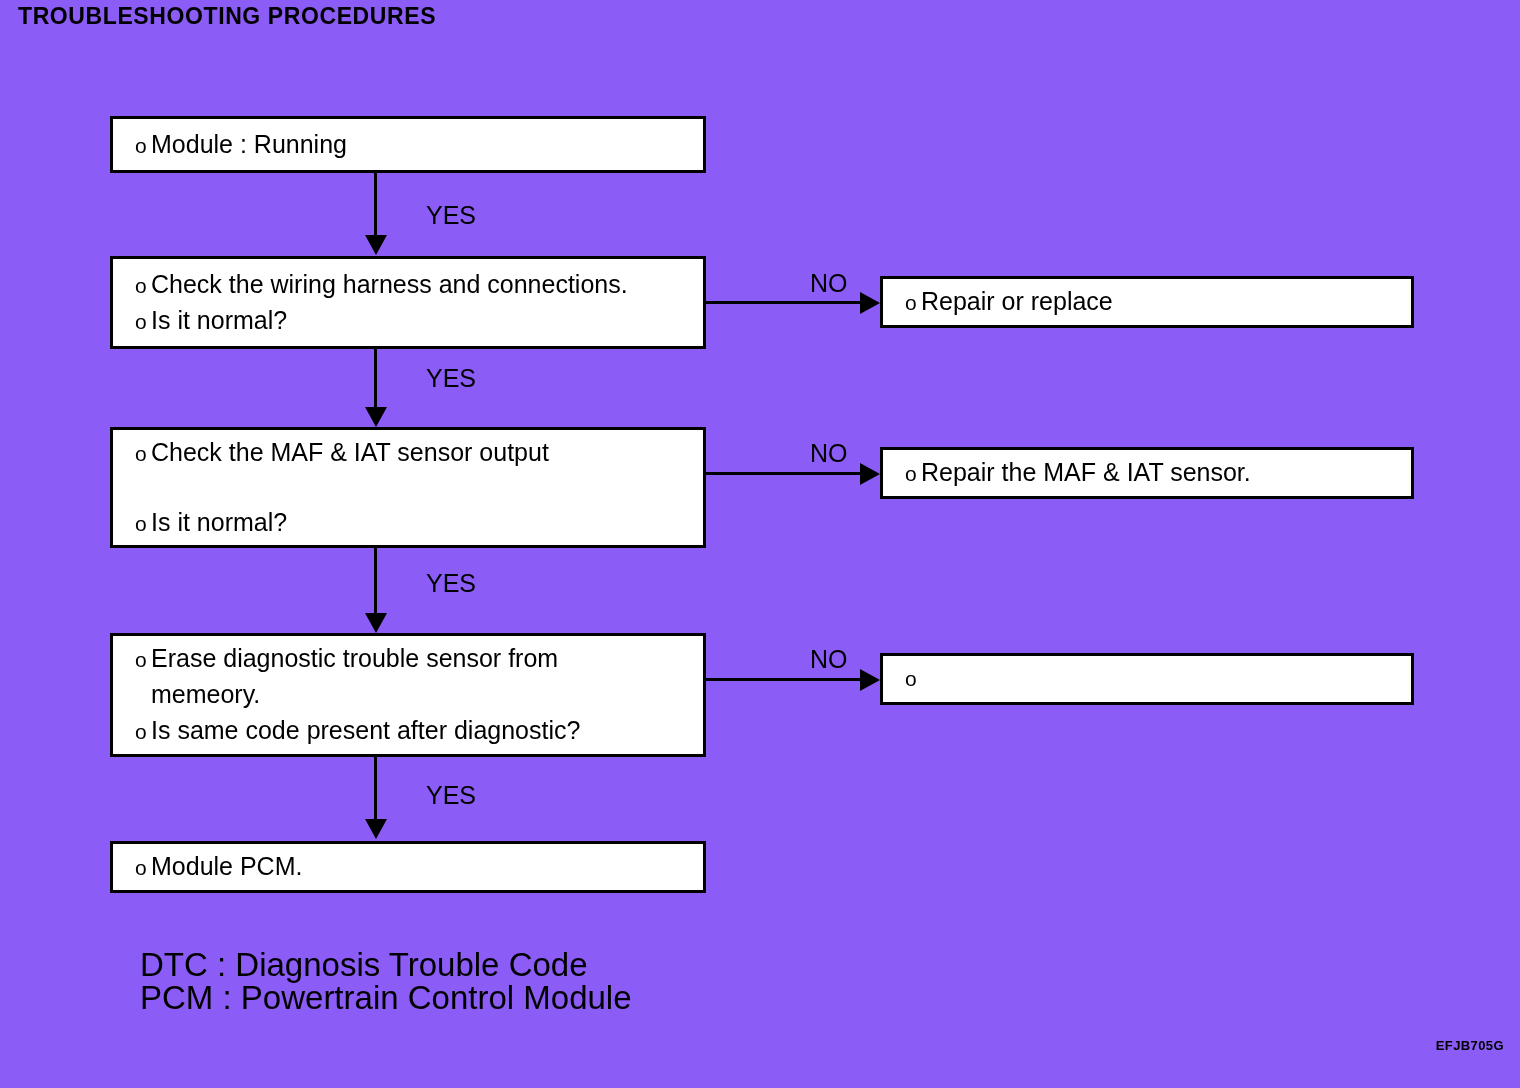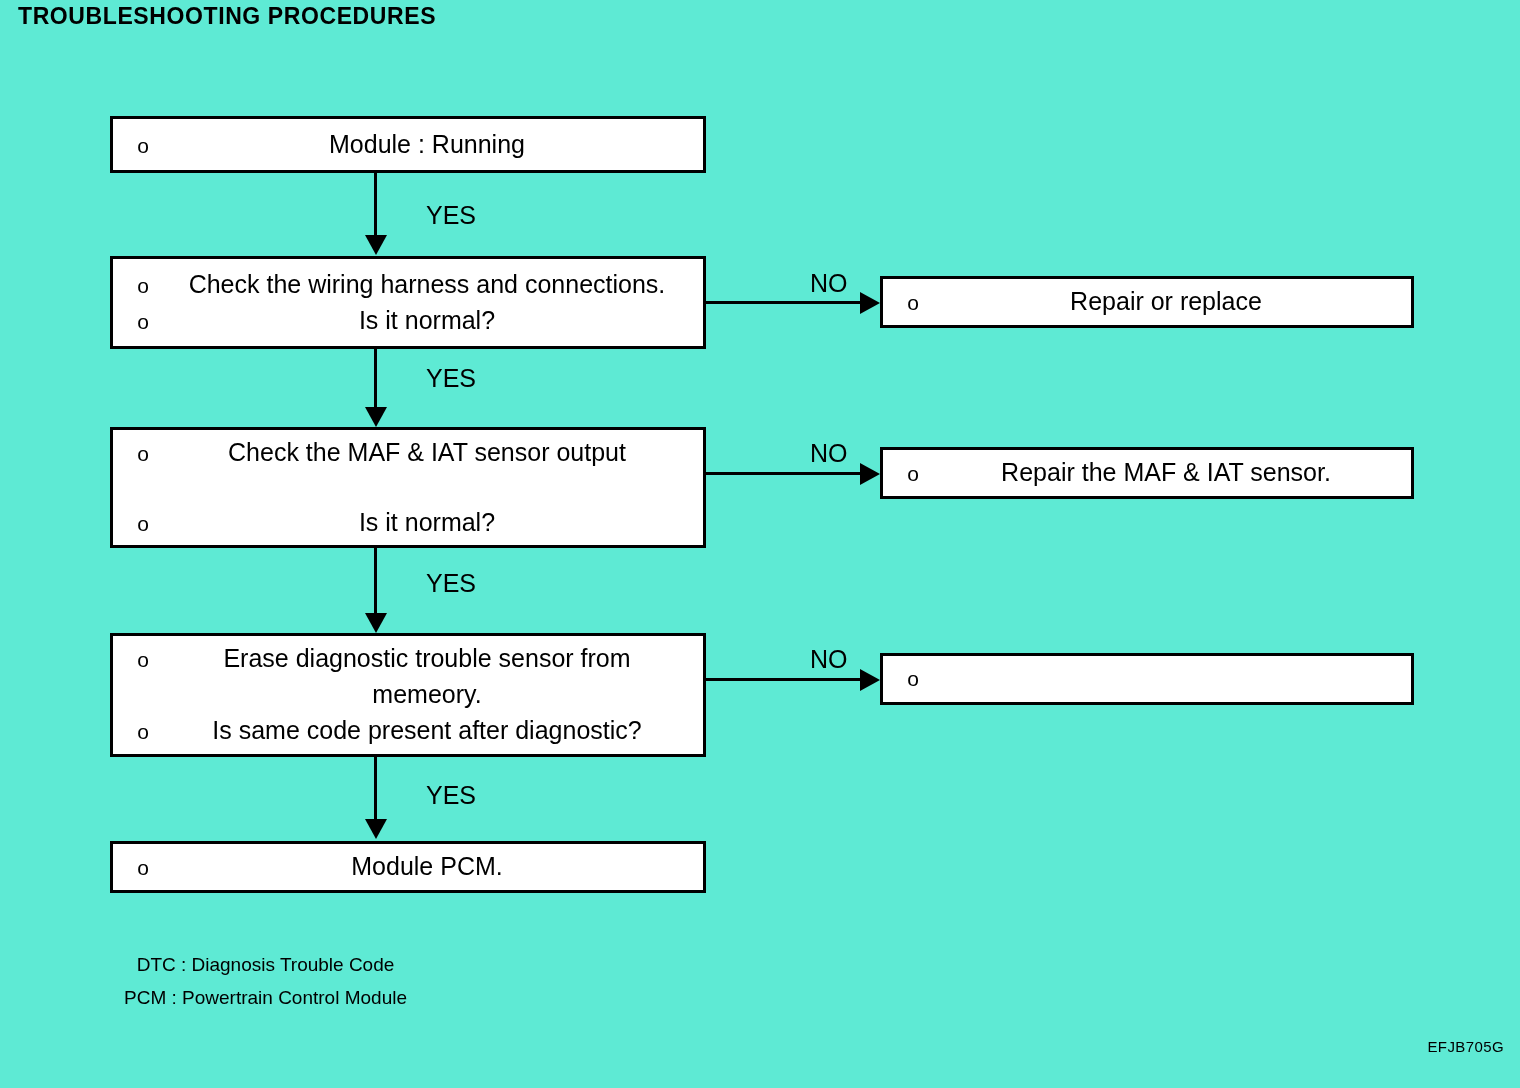--- a/index.html
+++ b/index.html
@@ -9,23 +9,22 @@
     background: #ffffff;
   }
   body {
     font-family: "Liberation Sans", sans-serif;
     color: #000000;
   }
   #page {
     position: relative;
     width: 1520px;
     height: 1088px;
-    background: #5eead4;
+    background: #8b5cf6;
     overflow: hidden;
-    text-align: center;
   }
   .page-title {
     position: absolute;
     left: 18px;
     top: 3px;
     font-size: 23px;
     font-weight: bold;
     letter-spacing: 0.6px;
     white-space: nowrap;
   }
@@ -89,34 +88,34 @@
   .edge-label {
     position: absolute;
     font-size: 25px;
     line-height: 25px;
     white-space: nowrap;
     margin-left: 39px;
   }
   
   .legend {
     position: absolute;
-    left: 124px;
+    left: 140px;
     top: 948px;
-    font-size: 19px;
+    font-size: 33px;
     line-height: 33px;
   }
   .legend .lrow {
     white-space: pre;
   }
   .fig-code {
     position: absolute;
     right: 16px;
     top: 1038px;
-    font-size: 15px;
-    font-weight: normal;
+    font-size: 13px;
+    font-weight: bold;
     letter-spacing: 0.4px;
     font-family: "Liberation Sans", sans-serif;
     white-space: nowrap;
   }
 </style>
 </head>
 <body>
 
 <div id="page">
 

